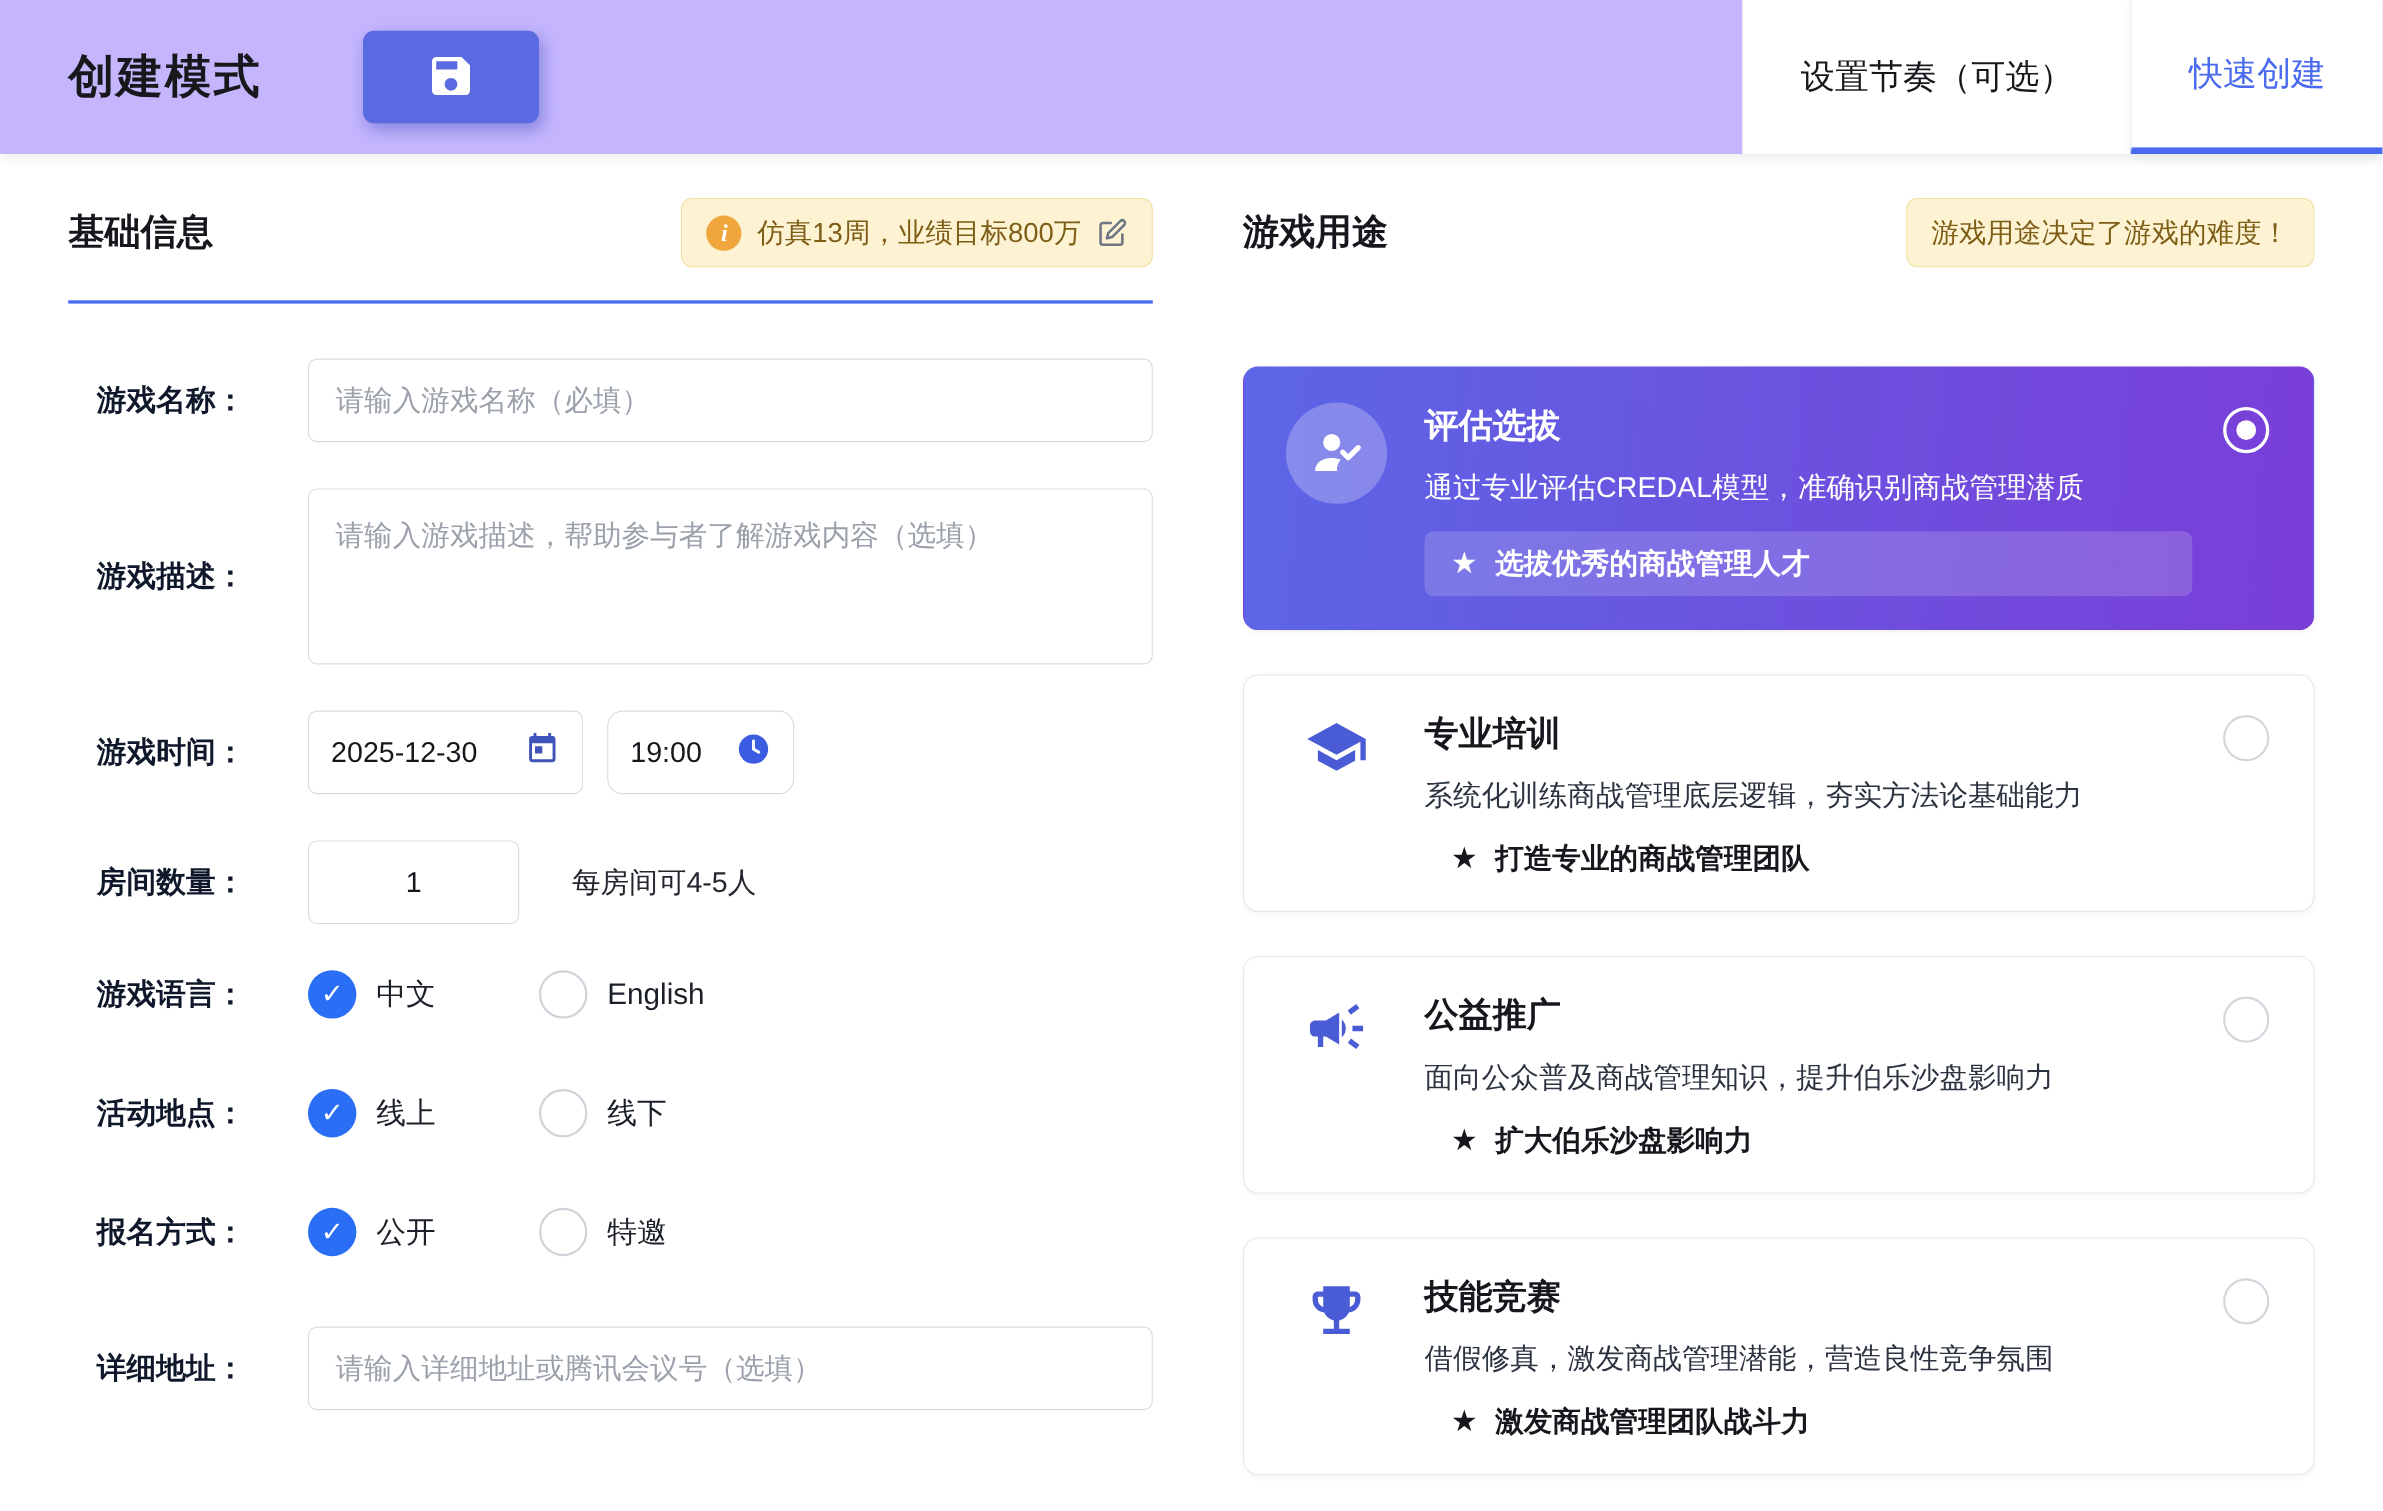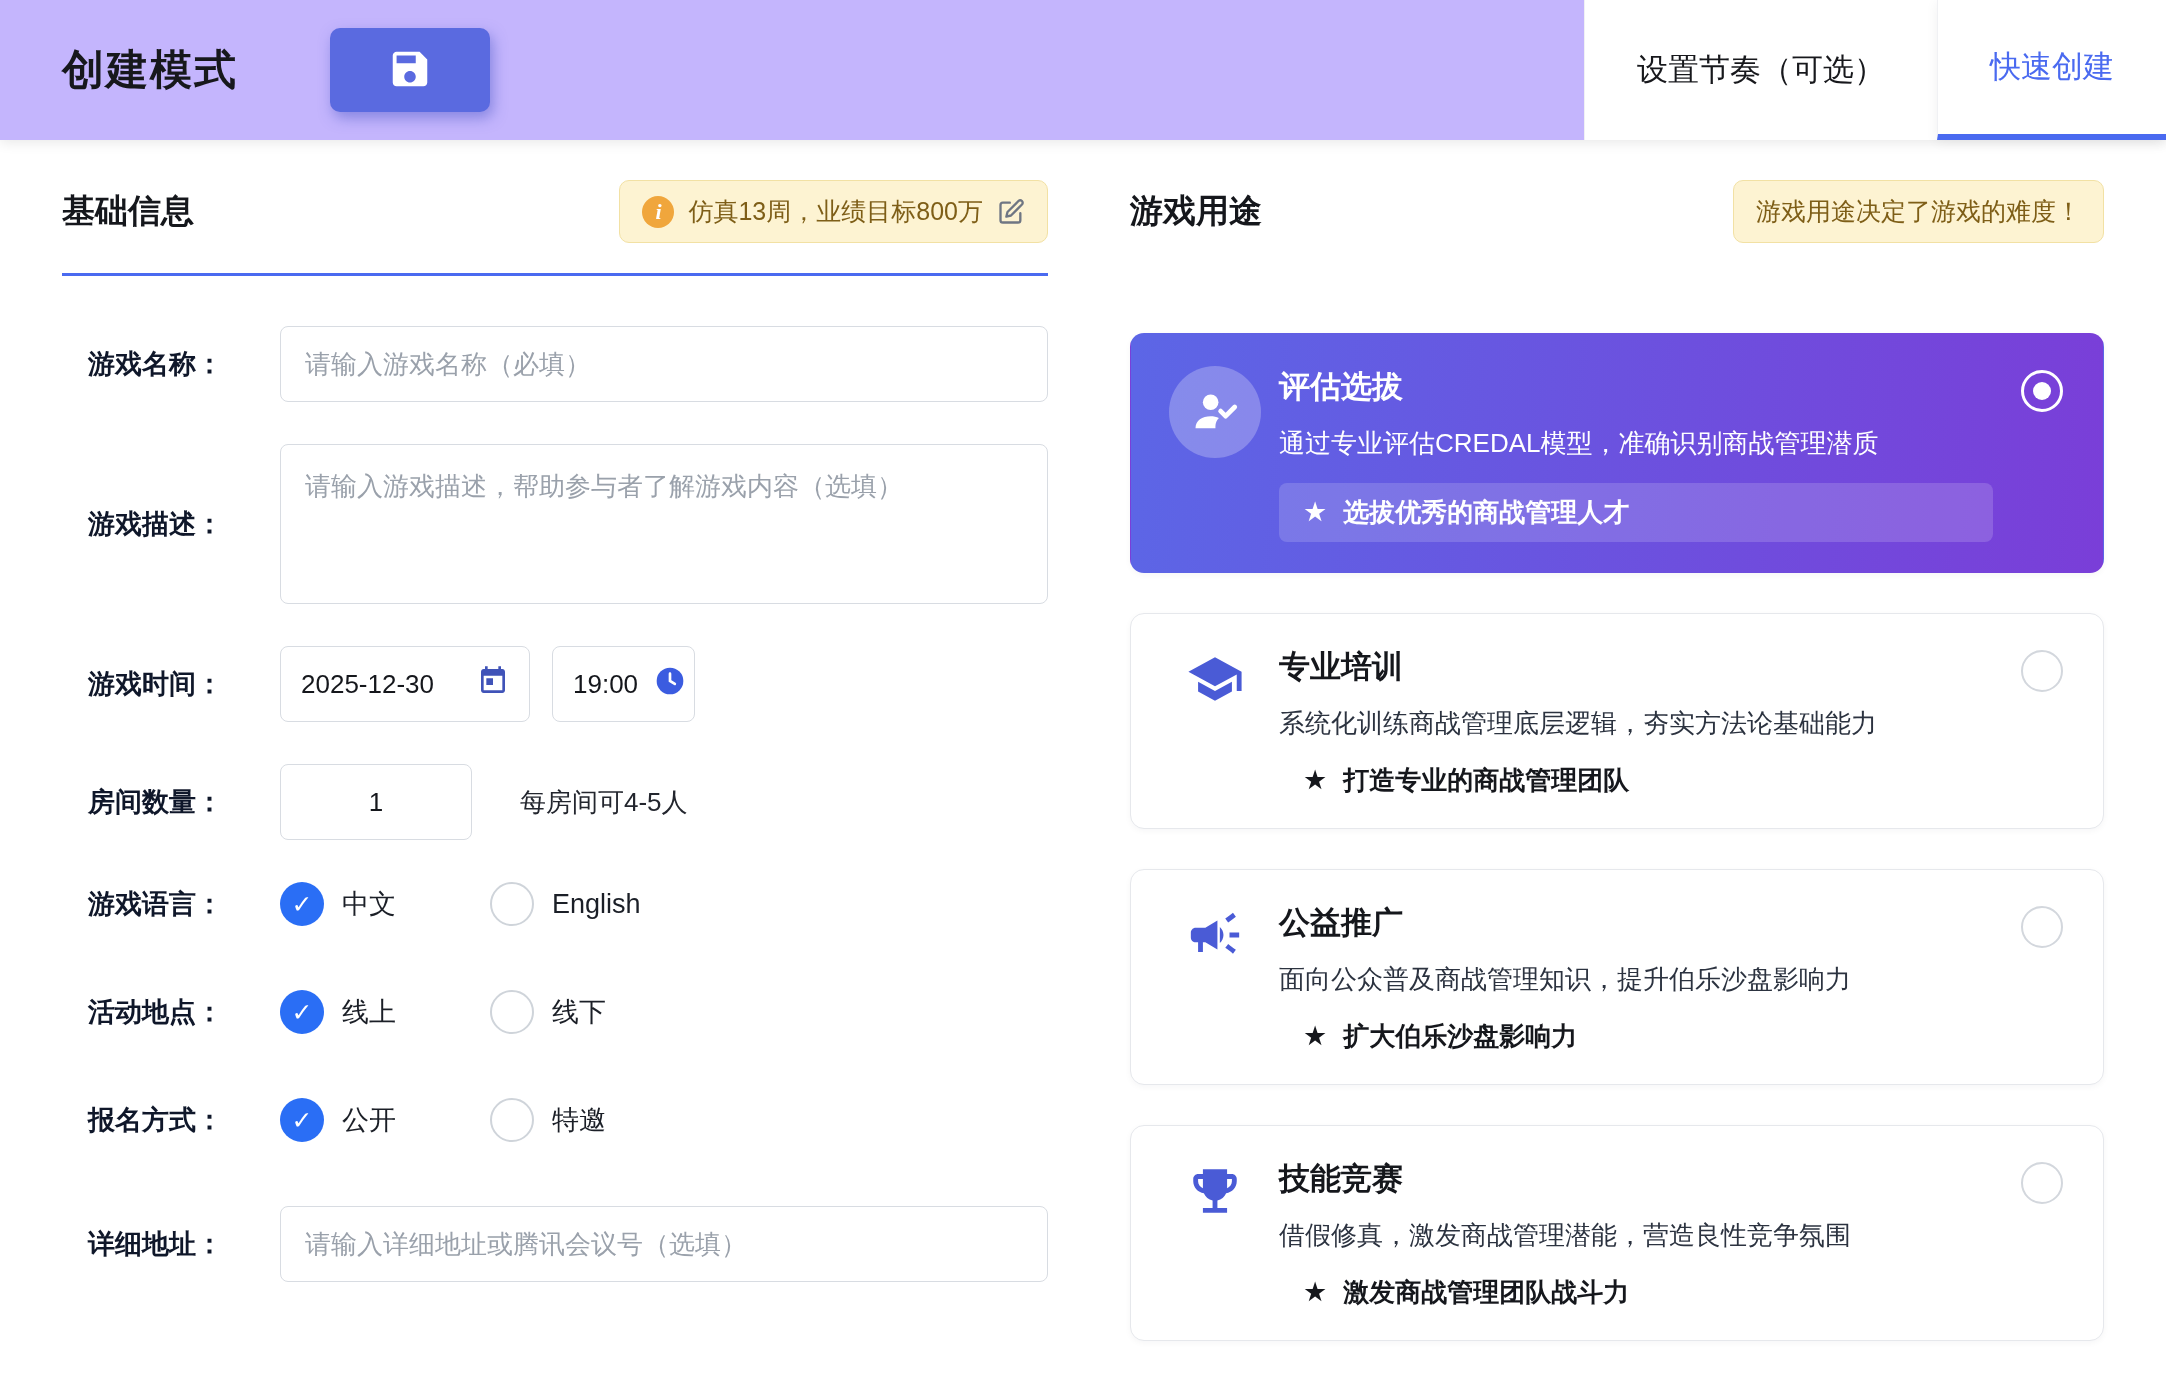--- a/index.html
+++ b/index.html
@@ -78,32 +78,32 @@
   .text-input::placeholder { color: #9aa1ab; }
   textarea.text-input { height: 160px; padding: 22px 24px; resize: none; line-height: 1.5; }
   .pill-input {
     height: 76px; border: 1px solid #d8dce2; border-radius: 8px;
     display: flex; align-items: center; justify-content: space-between;
     padding: 0 20px; font-size: 26px; color: #15171c; gap: 16px;
     cursor: pointer; background: #fff;
   }
   .pill-input svg { width: 32px; height: 32px; flex: none; }
   .date-input { width: 250px; }
-  .time-input { width: 143px; margin-left: 22px; }
+  .time-input { width: 170px; margin-left: 22px; border-radius: 14px; }
   input.small-input { flex: none; width: 192px; text-align: center; }
   .hint { margin-left: 48px; font-size: 26px; color: #23262e; }
 
   .radio-opt { display: flex; align-items: center; gap: 18px; margin-right: 94px; cursor: pointer; font-size: 27px; color: #1b1f27; }
   .rc { width: 44px; height: 44px; border-radius: 50%; flex: none; }
   .rc.on { background: #2a6ef5; display: flex; align-items: center; justify-content: center; color: #fff; font-size: 25px; font-weight: bold; }
   .rc.off { border: 2px solid #cfd4da; background: #fff; }
 
   
   .card {
-    position: relative; display: flex; gap: 16px;
+    position: relative; display: flex; gap: 32px;
     border: 1px solid #e6e8ec; border-radius: 14px;
     padding: 32px 110px 30px 36px; margin-bottom: 40px;
     background: #fff; box-shadow: 0 2px 6px rgba(15,23,42,.04);
     cursor: pointer;
   }
   .card.sel {
     background: linear-gradient(95deg, #5c66e6 0%, #7a3ed8 100%);
     border-color: transparent; color: #fff;
   }
   .icon-col { width: 96px; flex: none; display: flex; justify-content: center; align-items: flex-start; }

